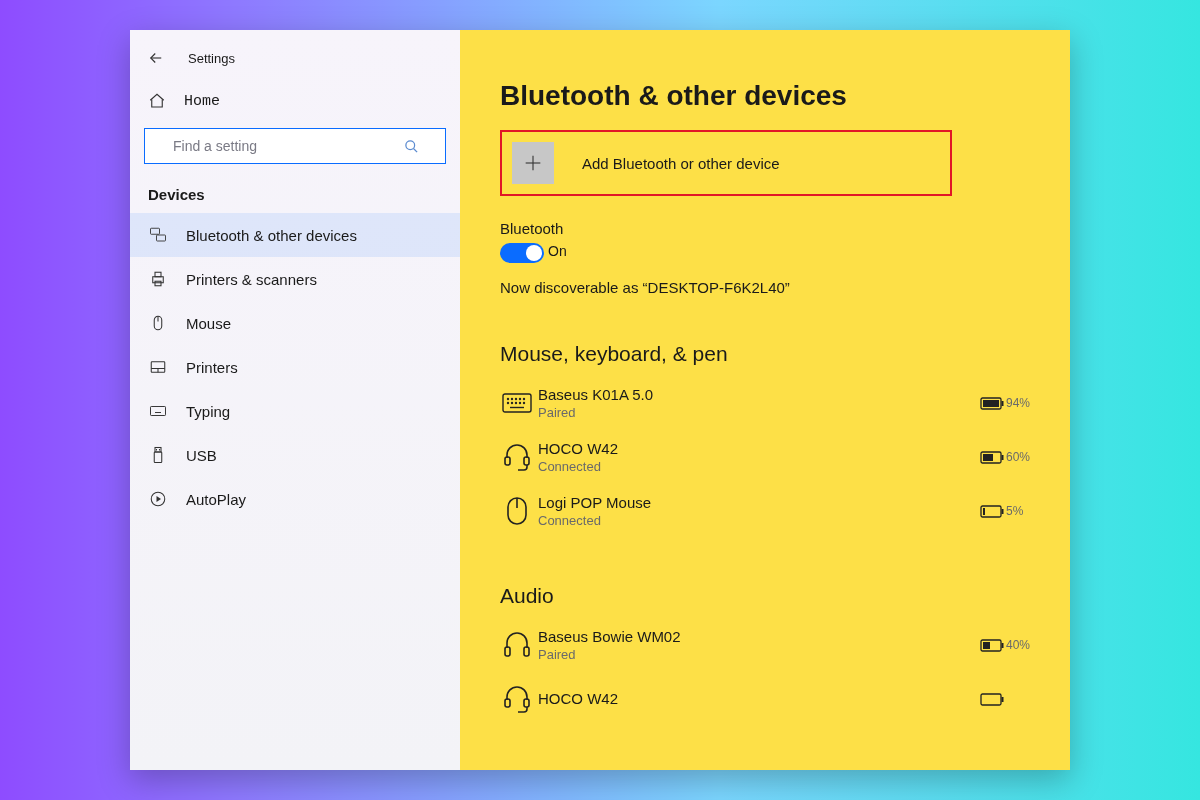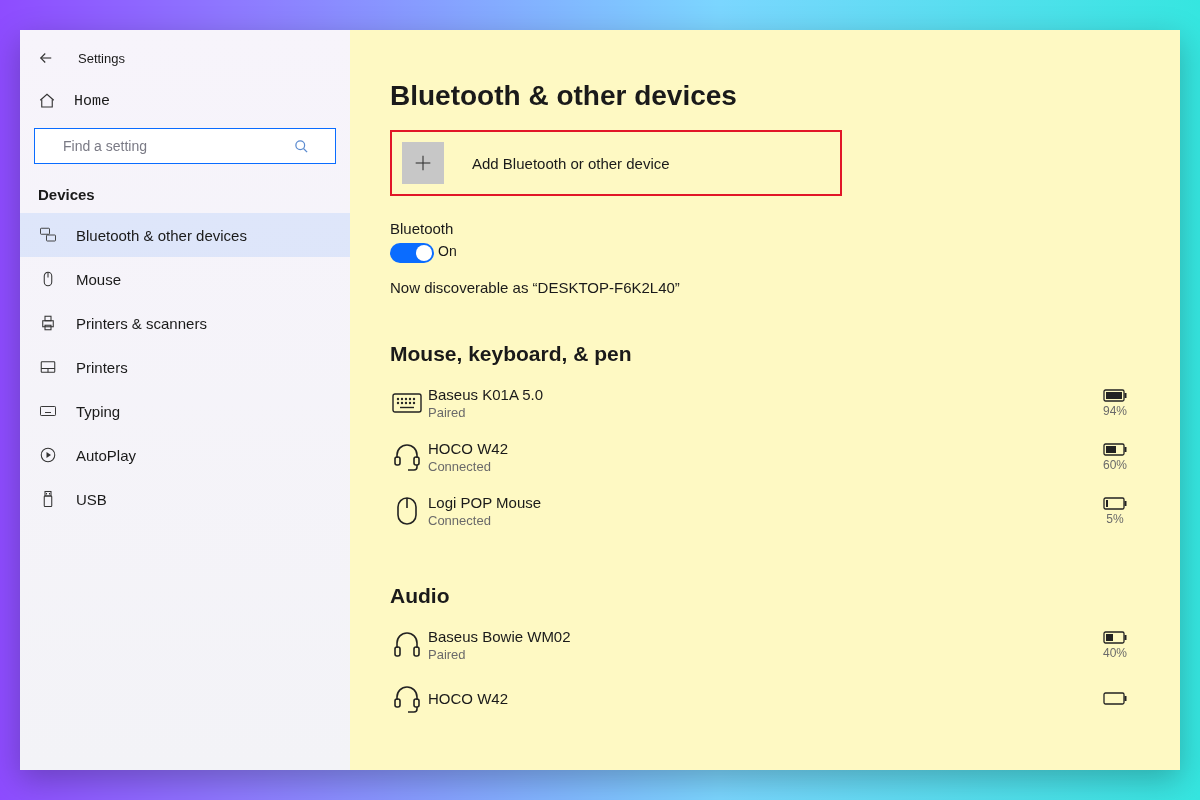--- a/index.html
+++ b/index.html
@@ -1,17 +1,17 @@
 <!DOCTYPE html>
 <html><head>
 <meta charset="utf-8">
 <style>
   html,body{margin:0;padding:0;height:100%;font-family:"Segoe UI",Arial,sans-serif;font-size:14px;color:#1a1a1a;}
   body{background:linear-gradient(90deg,#8e4cff 0%,#8e7aff 20%,#7bd6ff 60%,#35e6e0 100%);display:flex;align-items:center;justify-content:center;}
-  .window{width:1160px;height:740px;background:#fef9c3;box-shadow:0 10px 30px rgba(0,0,0,.25);display:flex;overflow:hidden;position:relative;}
+  .window{width:940px;height:740px;background:#fde047;box-shadow:0 10px 30px rgba(0,0,0,.25);display:flex;overflow:hidden;position:relative;}
   .sidebar{width:330px;min-width:330px;background:linear-gradient(180deg,#f7f4fb 0%,#f3f3f7 100%);display:flex;flex-direction:column;padding:8px 0 0 0;}
   .sb-header{display:flex;align-items:center;gap:20px;padding:8px 10px 10px 14px;}
   .back-btn{width:24px;height:24px;display:flex;align-items:center;justify-content:center;cursor:pointer;}
   .sb-title{font-size:13px;}
   .home-row{display:flex;align-items:center;gap:18px;padding:12px 18px 14px 18px;}
   .home-row .lbl{font-size:15px;font-family:Liberation Mono, monospace;}
   .search-wrap{margin:4px 14px 16px 14px;}
   .search{display:flex;align-items:center;height:34px;border:1.5px solid #0a6cff;background:#fff;padding:0 26px;}
   .search input{flex:1;border:none;outline:none;font-size:14px;background:transparent;}
   .search input::placeholder{color:#7a7a85;}
@@ -24,27 +24,27 @@
   .content{flex:1;overflow:auto;padding:24px 40px 0 40px;}
   .page-title{font-size:28px;font-weight:600;margin:26px 0 18px 0;}
   .add-row{display:inline-flex;align-items:center;gap:28px;border:2px solid #e11627;padding:10px 170px 10px 10px;cursor:pointer;}
   .add-btn{width:42px;height:42px;background:#c7c7c7;display:flex;align-items:center;justify-content:center;}
   .add-text{font-size:15px;}
   .sec-sub{font-size:15px;margin:24px 0 6px 0;}
   .toggle-row{display:flex;gap:4px;}
   .toggle{width:44px;height:20px;border-radius:20px;background:#0a6cff;position:relative;cursor:pointer;}
   .toggle .knob{position:absolute;top:2px;right:2px;width:16px;height:16px;border-radius:50%;background:#fff;}
   .disc-text{font-size:15px;margin:16px 0 0 0;}
-  .sec-head{font-size:21px;font-weight:700;margin:46px 0 10px 0;}
+  .sec-head{font-size:21px;font-weight:400;margin:46px 0 10px 0;}
   .dev{display:flex;align-items:center;padding:10px 0;gap:4px;}
   .dev .dev-ico{width:34px;height:34px;display:flex;align-items:center;justify-content:center;}
   .dev .dev-info{flex:1;display:flex;flex-direction:column;gap:2px;}
   .dev .dev-name{font-size:15px;}
   .dev .dev-status{font-size:13px;color:#6a6a6a;}
-  .dev .bat{display:flex;flex-direction:column;align-items:center;gap:2px;min-width:50px;}
+  .dev .bat{display:flex;flex-direction:row;align-items:center;gap:2px;min-width:50px;}
   .dev .bat-pct{font-size:12px;color:#6a6a6a;}
   .cutoff{height:40px;}
   svg{display:block;}
 </style>
 </head>
 <body>
 
 <div class="window">
 
   <div class="sidebar">
@@ -90,36 +90,36 @@
               <rect x="2" y="3" width="12" height="8" rx="1"></rect>
               <rect x="10" y="12" width="12" height="8" rx="1"></rect>
             </svg>
         </span>
         <span>Bluetooth &amp; other devices</span>
       </div>
 
       <div class="nav-item">
         <span class="ico">
           <svg width="18" height="18" viewBox="0 0 24 24" fill="none" stroke="#333" stroke-width="1.4">
-              <rect x="7" y="3" width="10" height="18" rx="5"></rect>
-              <line x1="12" y1="3" x2="12" y2="10"></line>
-            </svg>
-        </span>
-        <span>Mouse</span>
-      </div>
-
-      <div class="nav-item">
-        <span class="ico">
-          <svg width="18" height="18" viewBox="0 0 24 24" fill="none" stroke="#333" stroke-width="1.4">
               <rect x="5" y="9" width="14" height="8"></rect>
               <rect x="8" y="3" width="8" height="6"></rect>
               <rect x="8" y="15" width="8" height="6"></rect>
             </svg>
         </span>
         <span>Printers &amp; scanners</span>
+      </div>
+
+      <div class="nav-item">
+        <span class="ico">
+          <svg width="18" height="18" viewBox="0 0 24 24" fill="none" stroke="#333" stroke-width="1.4">
+              <rect x="7" y="3" width="10" height="18" rx="5"></rect>
+              <line x1="12" y1="3" x2="12" y2="10"></line>
+            </svg>
+        </span>
+        <span>Mouse</span>
       </div>
 
       <div class="nav-item">
         <span class="ico">
           <svg width="18" height="18" viewBox="0 0 24 24" fill="none" stroke="#333" stroke-width="1.4">
               <rect x="3" y="5" width="18" height="14" rx="1"></rect>
               <line x1="3" y1="14" x2="21" y2="14"></line>
               <line x1="12" y1="14" x2="12" y2="19"></line>
             </svg>
         </span>
@@ -137,37 +137,37 @@
               <line x1="8" y1="14" x2="16" y2="14"></line>
             </svg>
         </span>
         <span>Typing</span>
       </div>
 
 
       <div class="nav-item">
         <span class="ico">
           <svg width="18" height="18" viewBox="0 0 24 24" fill="none" stroke="#333" stroke-width="1.4">
-              <circle cx="12" cy="12" r="9"></circle>
-              <polygon points="10,8 16,12 10,16" fill="#333" stroke="none"></polygon>
-            </svg>
-        </span>
-        <span>AutoPlay</span>
-      </div>
-
-      <div class="nav-item">
-        <span class="ico">
-          <svg width="18" height="18" viewBox="0 0 24 24" fill="none" stroke="#333" stroke-width="1.4">
               <rect x="8" y="2" width="8" height="6"></rect>
               <rect x="7" y="8" width="10" height="14" rx="1"></rect>
               <line x1="10" y1="4" x2="10" y2="6"></line>
               <line x1="14" y1="4" x2="14" y2="6"></line>
             </svg>
         </span>
         <span>USB</span>
+      </div>
+
+      <div class="nav-item">
+        <span class="ico">
+          <svg width="18" height="18" viewBox="0 0 24 24" fill="none" stroke="#333" stroke-width="1.4">
+              <circle cx="12" cy="12" r="9"></circle>
+              <polygon points="10,8 16,12 10,16" fill="#333" stroke="none"></polygon>
+            </svg>
+        </span>
+        <span>AutoPlay</span>
       </div>
 
     </div>
   </div>
 
   <div class="content">
     <div class="page-title">Bluetooth &amp; other devices</div>
 
     <div class="add-row">
       <div class="add-btn">

